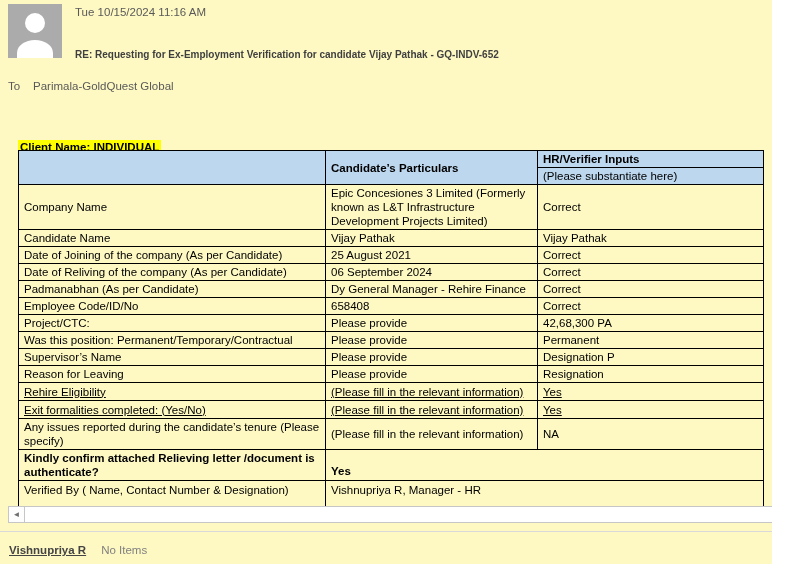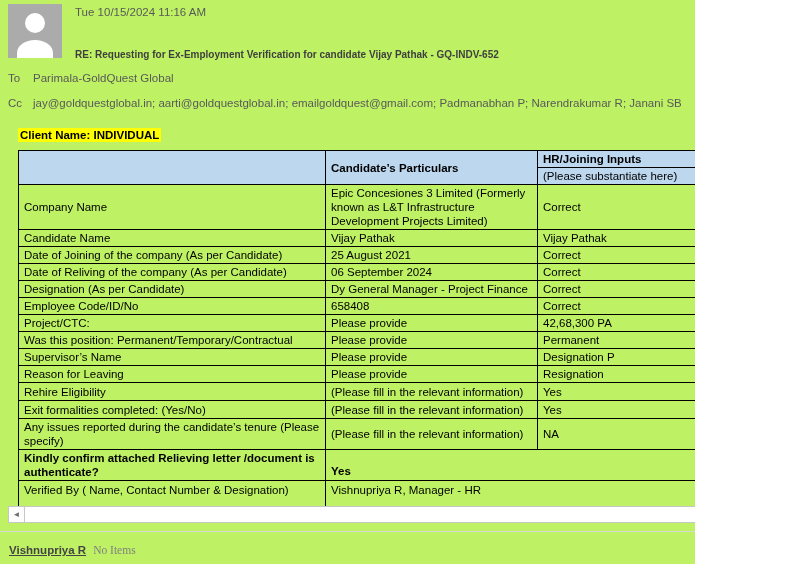--- a/index.html
+++ b/index.html
@@ -1,97 +1,94 @@
 <!DOCTYPE html>
 <html><head>
 <meta charset="utf-8">
 <style>
   * { margin:0; padding:0; box-sizing:border-box; }
   html,body { background:#fff; }
   body { font-family:"Liberation Sans", sans-serif; }
-  .screen { position:relative; width:695px; height:564px; background:#bef264; overflow:hidden; }
+  .screen { position:relative; width:772px; height:564px; background:#fef9c3; overflow:hidden; }
 
   
   .avatar { position:absolute; left:8px; top:4px; width:54px; height:54px; background:#ababab; overflow:hidden; }
   .avatar-head { position:absolute; left:17px; top:9px; width:20px; height:20px; background:#fff; border-radius:50%; }
   .avatar-torso { position:absolute; left:9px; bottom:-8px; width:36px; height:26px; background:#fff; border-radius:50% 50% 0 0; }
 
   .timestamp { position:absolute; left:75px; top:6px; font-size:11.5px; color:#595959; }
   .from-line { position:absolute; left:75px; top:23px; font-size:15.5px; color:#595959; }
   .subject-line { position:absolute; left:75px; top:49px; font-size:10px; font-weight:bold; color:#3f3f3f; }
 
-  .recip-row { position:absolute; left:8px; font-size:11.5px; color:#595959; }
+  .recip-row { position:absolute; left:8px; font-size:11.5px; color:#595959;margin-top:8px; }
   .recip-row.to { top:72px; }
   .recip-row.cc { top:97px; }
   .recip-label { display:inline-block; width:25px; color:#595959; }
   .recip-value { color:#595959; }
 
   
-  .client-name { position:absolute; left:18px; top:128px; background:#ffff00; font-size:11.5px; font-weight:bold; color:#000; padding:1px 2px; }
+  .client-name { position:absolute; left:18px; top:140px; background:#ffff00; font-size:11.5px; font-weight:bold; color:#000; padding:1px 2px; }
 
   table.verif { position:absolute; left:18px; top:150px; width:745px; border-collapse:collapse; table-layout:fixed; font-size:11.5px; color:#000;padding-left:12px; }
   table.verif td { border:1px solid #000; padding:1px 4px 1px 5px; vertical-align:middle; line-height:14px; overflow:hidden; }
   td.blue { background:#bdd7ee; }
   td.bold { font-weight:bold; }
   tr.hdr1 { height:15px; }
   tr.hdr2 { height:15px; }
   tr.h44 { height:44px; }
   tr.h16 { height:16px;margin-left:48px; }
   tr.h17 { height:17px; }
   tr.h15 { height:15px; }
-  tr.h18 { height:18px; }
+  tr.h18 { height:18px;text-decoration:underline; }
   tr.h27 { height:27px; }
   tr.h29 { height:29px; }
   tr.h31 { height:31px; }
   tr.row-kindly td { vertical-align:top;font-weight:bold; }
   tr.row-kindly td.merged-val { vertical-align:bottom; padding-bottom:2px; }
   tr.row-verified td { vertical-align:top; padding-top:2px; }
 
   
   .hscroll { position:absolute; left:8px; top:506px; width:782px; height:17px; border:1px solid #c6c6c6; background:#fff; display:flex; }
   .hscroll-btn { width:16px; height:100%; border-right:1px solid #c6c6c6; background:#fdfdfd; display:flex; align-items:center; justify-content:center; font-size:8px; color:#6e6e6e; cursor:default; }
   .hscroll-track { flex:1; }
   .footer-divider { position:absolute; left:0; top:531px; width:788px; height:1px; background:#d9d9d9; }
   .footer { position:absolute; left:9px; top:544px; font-size:11.5px; }
   .footer-name { font-weight:bold; color:#444;text-decoration:underline; }
-  .footer-status { color:#808080; margin-left:7px;font-family:Liberation Serif, serif; }
+  .footer-status { color:#808080; margin-left:15px; }
 </style>
 </head>
 <body>
 
 <div class="screen">
 
   <div class="avatar">
     <div class="avatar-head"></div>
     <div class="avatar-torso"></div>
   </div>
 
   <div class="timestamp">Tue 10/15/2024 11:16 AM</div>
   <div class="subject-line">RE: Requesting for Ex-Employment Verification for candidate Vijay Pathak - GQ-INDV-652</div>
 
   <div class="recip-row to">
     <span class="recip-label">To</span><span class="recip-value">Parimala-GoldQuest Global</span>
   </div>
-  <div class="recip-row cc">
-    <span class="recip-label">Cc</span><span class="recip-value">jay@goldquestglobal.in; aarti@goldquestglobal.in; emailgoldquest@gmail.com; Padmanabhan P; Narendrakumar R; Janani SB</span>
-  </div>
 
   <div class="client-name">Client Name: INDIVIDUAL</div>
 
   <table class="verif">
     <colgroup>
         <col style="width:307px">
         <col style="width:212px">
         <col style="width:226px">
       </colgroup>
     <tbody>
       <tr class="hdr1">
         <td class="blue" rowspan="2"></td>
         <td class="blue bold" rowspan="2">Candidate’s Particulars</td>
-        <td class="blue bold">HR/Joining Inputs</td>
+        <td class="blue bold">HR/Verifier Inputs</td>
       </tr>
       <tr class="hdr2">
         <td class="blue">(Please substantiate here)</td>
       </tr>
 
       <tr class="h44">
         <td>Company Name</td>
         <td>Epic Concesiones 3 Limited (Formerly known as L&amp;T Infrastructure Development Projects Limited)</td>
         <td>Correct</td>
       </tr>
@@ -104,22 +101,22 @@
         <td>Date of Joining of the company (As per Candidate)</td>
         <td>25 August 2021</td>
         <td>Correct</td>
       </tr>
       <tr class="h16">
         <td>Date of Reliving of the company (As per Candidate)</td>
         <td>06 September 2024</td>
         <td>Correct</td>
       </tr>
       <tr class="h17">
-        <td>Designation (As per Candidate)</td>
-        <td>Dy General Manager - Project Finance</td>
+        <td>Padmanabhan (As per Candidate)</td>
+        <td>Dy General Manager - Rehire Finance</td>
         <td>Correct</td>
       </tr>
       <tr class="h16">
         <td>Employee Code/ID/No</td>
         <td>658408</td>
         <td>Correct</td>
       </tr>
       <tr class="h16">
         <td>Project/CTC:</td>
         <td>Please provide</td>

